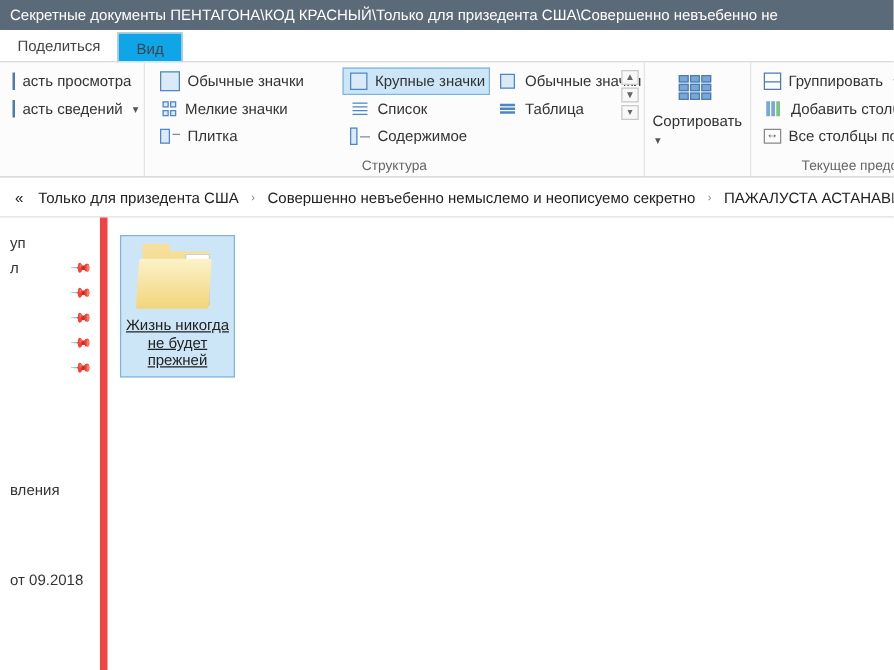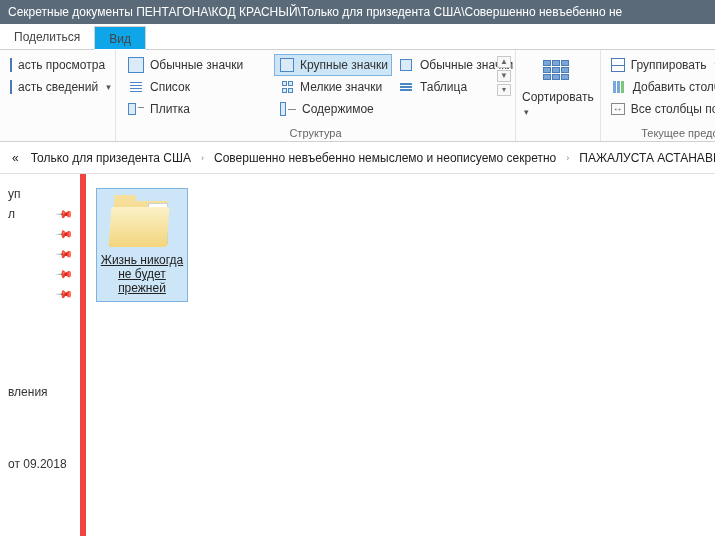--- a/index.html
+++ b/index.html
@@ -336,36 +336,36 @@
       </div>
       <div class="layout-item selected">
         <span class="vicon large"></span>
         <span>Крупные значки</span>
       </div>
       <div class="layout-item">
         <span class="vicon medium"></span>
         <span>Обычные значки</span>
       </div>
       <div class="layout-item">
+        <span class="vicon small">
+            <span></span>
+            <span></span>
+            <span></span>
+            <span></span>
+          </span>
+        <span>Мелкие значки</span>
+      </div>
+      <div class="layout-item">
         <span class="vicon list">
             <span></span>
             <span></span>
             <span></span>
             <span></span>
           </span>
         <span>Список</span>
-      </div>
-      <div class="layout-item">
-        <span class="vicon small">
-            <span></span>
-            <span></span>
-            <span></span>
-            <span></span>
-          </span>
-        <span>Мелкие значки</span>
       </div>
       <div class="layout-item">
         <span class="vicon details">
             <span></span>
             <span></span>
             <span></span>
           </span>
         <span>Таблица</span>
       </div>
       <div class="layout-item">

